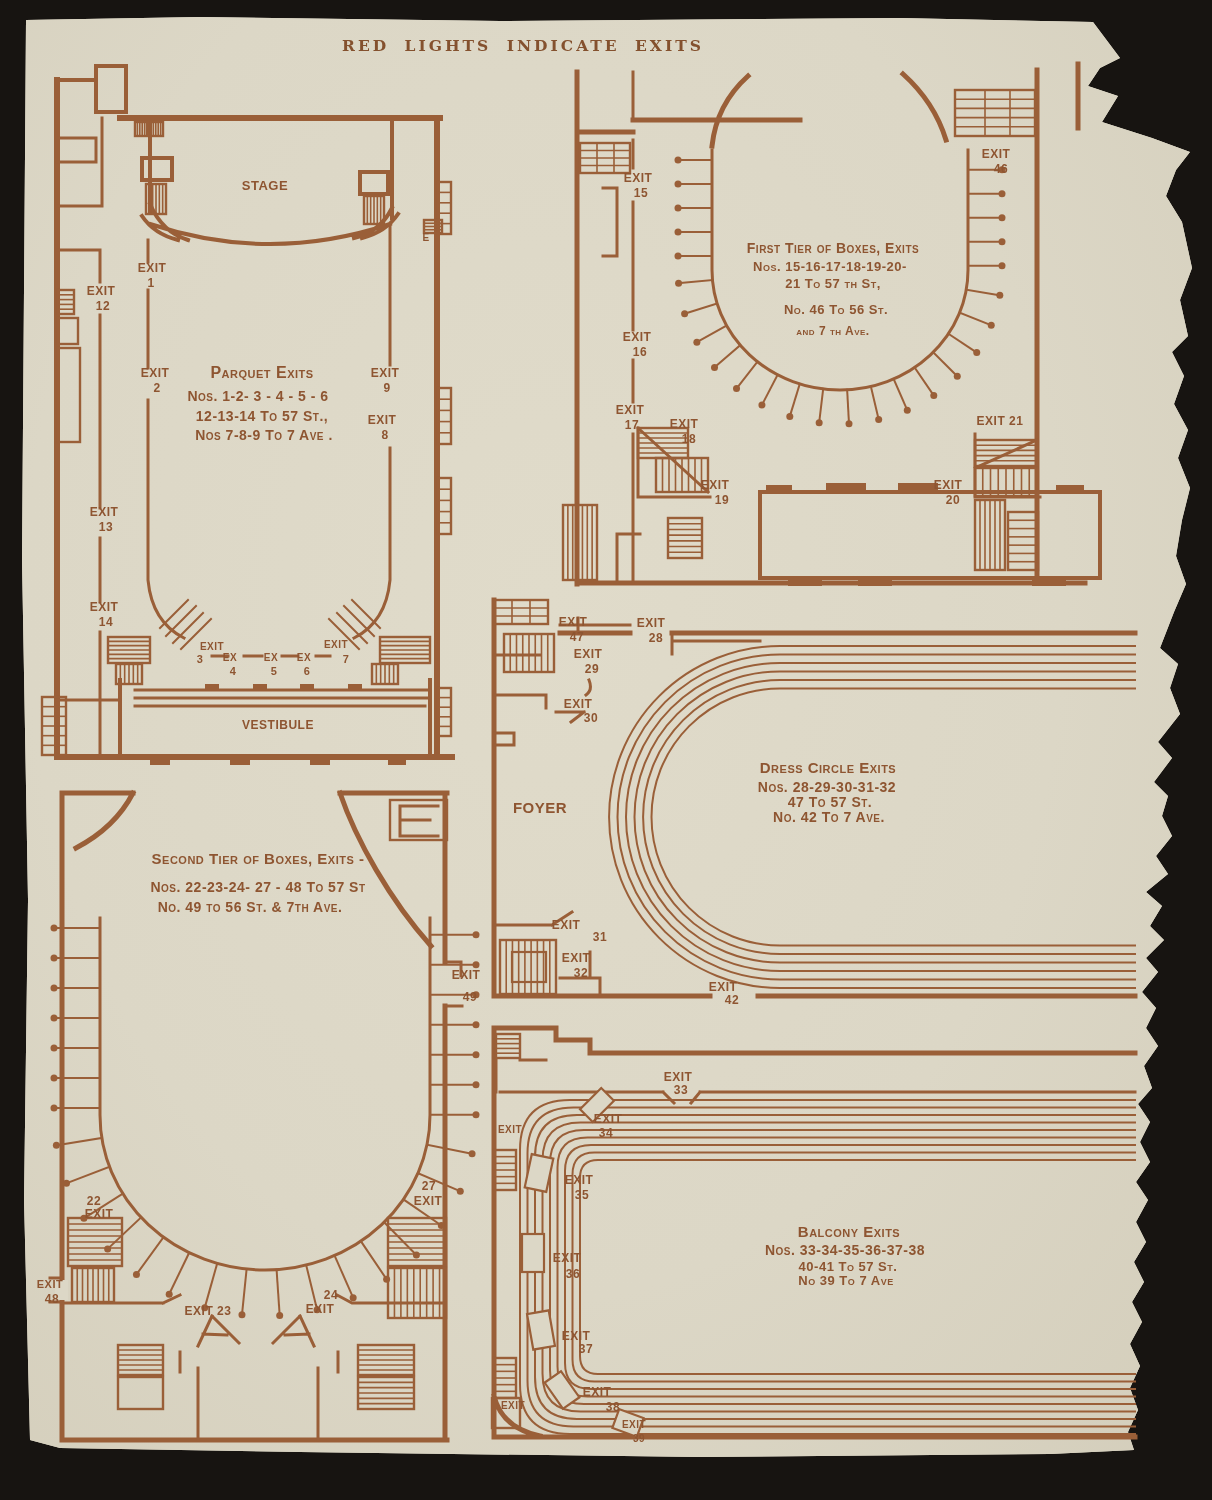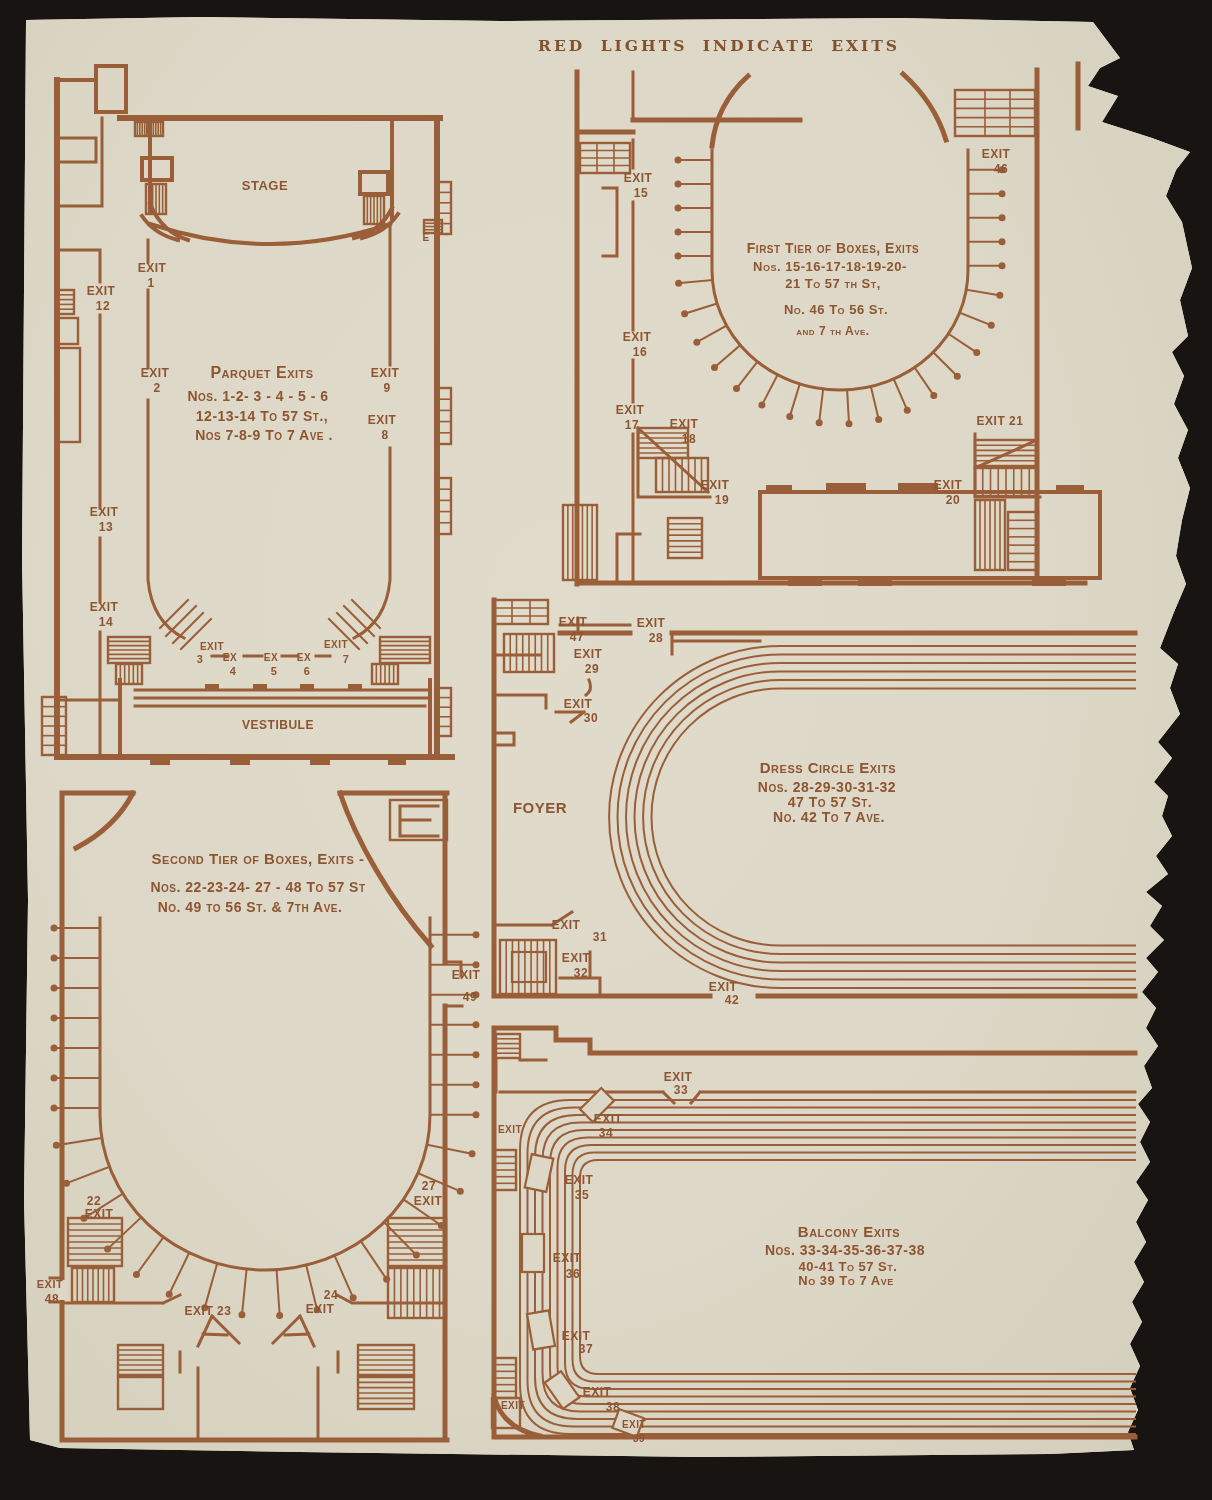--- a/index.html
+++ b/index.html
@@ -14,21 +14,21 @@
       1088px 86px,1118px 96px,1102px 122px,1152px 138px,1190px 152px,1176px 170px,1166px 196px,
       1182px 222px,1192px 268px,1180px 300px,1188px 336px,1172px 352px,1184px 376px,1174px 404px,
       1188px 430px,1178px 458px,1190px 488px,1182px 520px,1176px 556px,1186px 584px,1174px 612px,
       1160px 648px,1178px 664px,1170px 688px,1180px 714px,1158px 742px,1172px 758px,1154px 782px,
       1168px 796px,1162px 816px,1172px 836px,1156px 856px,1168px 874px,1146px 892px,1162px 906px,
       1150px 926px,1164px 940px,1146px 958px,1158px 972px,1142px 992px,1156px 1008px,1146px 1028px,
       1158px 1046px,1144px 1066px,1152px 1088px,1138px 1104px,1150px 1122px,1140px 1142px,1150px 1162px,
       1136px 1182px,1148px 1200px,1136px 1222px,1146px 1242px,1134px 1262px,1144px 1282px,1132px 1302px,
       1142px 1322px,1130px 1344px,1140px 1366px,1130px 1388px,1138px 1410px,1128px 1432px,1134px 1450px,
       1050px 1454px,700px 1457px,300px 1452px,60px 1448px,30px 1440px,24px 1200px,28px 900px,22px 560px);}
-  .page-title{position:absolute;left:360px;top:36px;width:540px;text-align:right;
+  .page-title{position:absolute;left:342px;top:36px;width:540px;text-align:left;
     font-family:"DejaVu Serif","Liberation Serif",serif;font-weight:bold;font-size:15.5px;
     letter-spacing:3px;word-spacing:7px;color:var(--ink-dark);}
   svg.plans{position:absolute;left:0;top:0;}
   svg .ink{stroke:var(--ink);fill:none;stroke-linecap:square;}
   svg .w6{stroke-width:6}
   svg .w5{stroke-width:5}
   svg .w4{stroke-width:4}
   svg .w3{stroke-width:3}
   svg .w2{stroke-width:2}
   svg .hatch{stroke:var(--ink);stroke-width:1.6;fill:none;}

